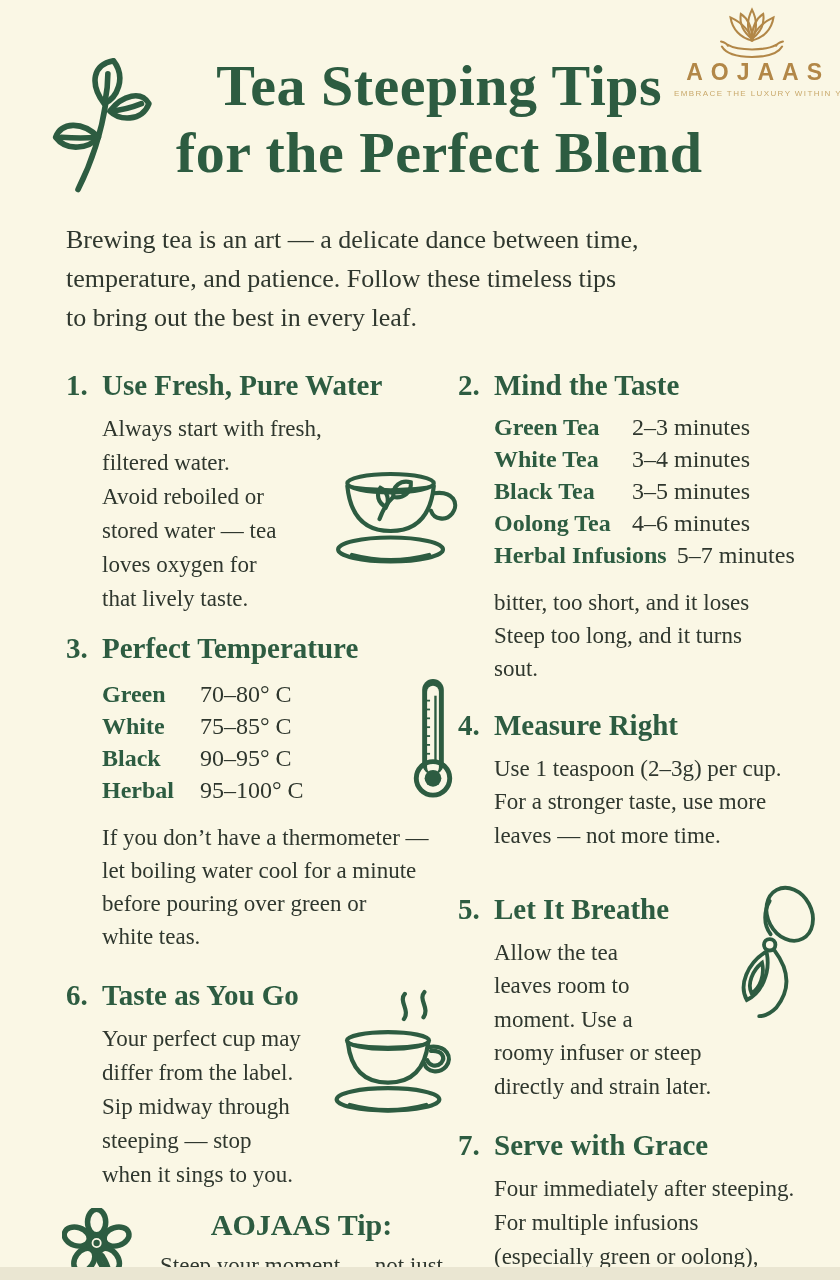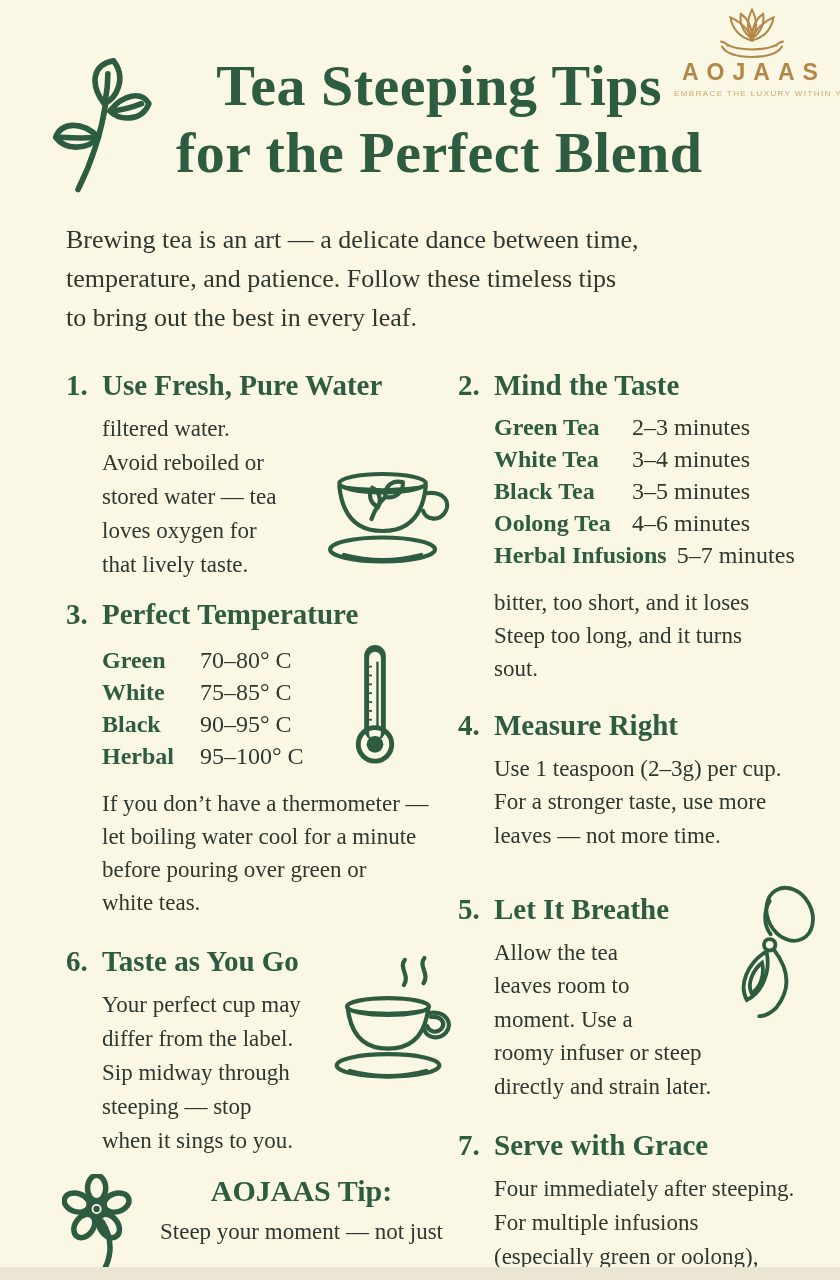--- a/index.html
+++ b/index.html
@@ -5,21 +5,21 @@
   html,body{margin:0;padding:0;}
   .page{
     position:relative;
     width:840px;height:1280px;
     background:#faf7e5;
     font-family:"Liberation Serif", serif;
     color:#2f372e;
     overflow:hidden;
   }
   
-  .logo{position:absolute;top:6px;right:10px;width:156px;text-align:left;}
+  .logo{position:absolute;top:6px;right:10px;width:156px;text-align:right;}
   .logo svg{display:block;margin:0 auto;}
   .brand{
     font-family:"Liberation Sans", sans-serif;
     font-size:23px;font-weight:bold;color:#b28747;
     letter-spacing:8px;margin-top:1px;padding-left:8px;white-space:nowrap;
   }
   .tagline{
     font-family:"Liberation Sans", sans-serif;
     font-size:8px;color:#c9a96c;letter-spacing:1.4px;margin-top:3px;white-space:nowrap;
   }
@@ -51,21 +51,21 @@
   
   .t-table{padding-left:36px;margin-top:10px;font-size:24px;line-height:1.33;}
   .t-row{display:flex;white-space:nowrap;}
   .t-label{font-weight:bold;color:#2d5c41;padding-right:10px;}
   .time .t-label{min-width:128px;}
   .temp .t-label{min-width:88px;}
   
   .sec1-txt{width:252px;}
   .cup1-icon{margin:42px 0 0 6px;}
   .sec3{margin-top:16px;}
-  .temp-flex{display:flex;padding-left:36px;margin-top:12px;}
+  .temp-flex{display:flex;padding-left:36px;margin-top:12px;justify-content:space-between;}
   .thermo-icon{margin:0 0 0 46px;}
   .sec6{margin-top:26px;}
   .sec6-txt{width:236px;}
   .cup6-icon{margin:-34px 0 0 0;}
   .sec4{margin-top:24px;}
   .sec5{margin-top:40px;}
   .sec5 .sec-body{position:relative;}
   .infuser-icon{position:absolute;top:-56px;right:4px;}
   .sec7{margin-top:26px;}
   
@@ -128,20 +128,21 @@
 
     <div class="col-left">
 
       <div class="sec sec1">
         <div class="sec-head">
           <span class="sec-num">1.</span>
           <span class="sec-title">Use Fresh, Pure Water</span>
         </div>
         <div class="flex-body">
           <div class="txt sec1-txt lines">
+              <div>Always start with fresh,</div>
               <div>filtered water.</div>
               <div>Avoid reboiled or</div>
               <div>stored water — tea</div>
               <div>loves oxygen for</div>
               <div>that lively taste.</div>
             </div>
           <span class="cup1-icon">
             <svg width="138" height="120" viewBox="0 0 150 125" fill="none" stroke="#2d5c41" stroke-width="4.5" stroke-linecap="round">
               <ellipse cx="68" cy="29" rx="47" ry="10"></ellipse>
               <path d="M22 31 Q68 46 114 31 Q68 38 22 31 Z" fill="#2d5c41" stroke="none"></path>

